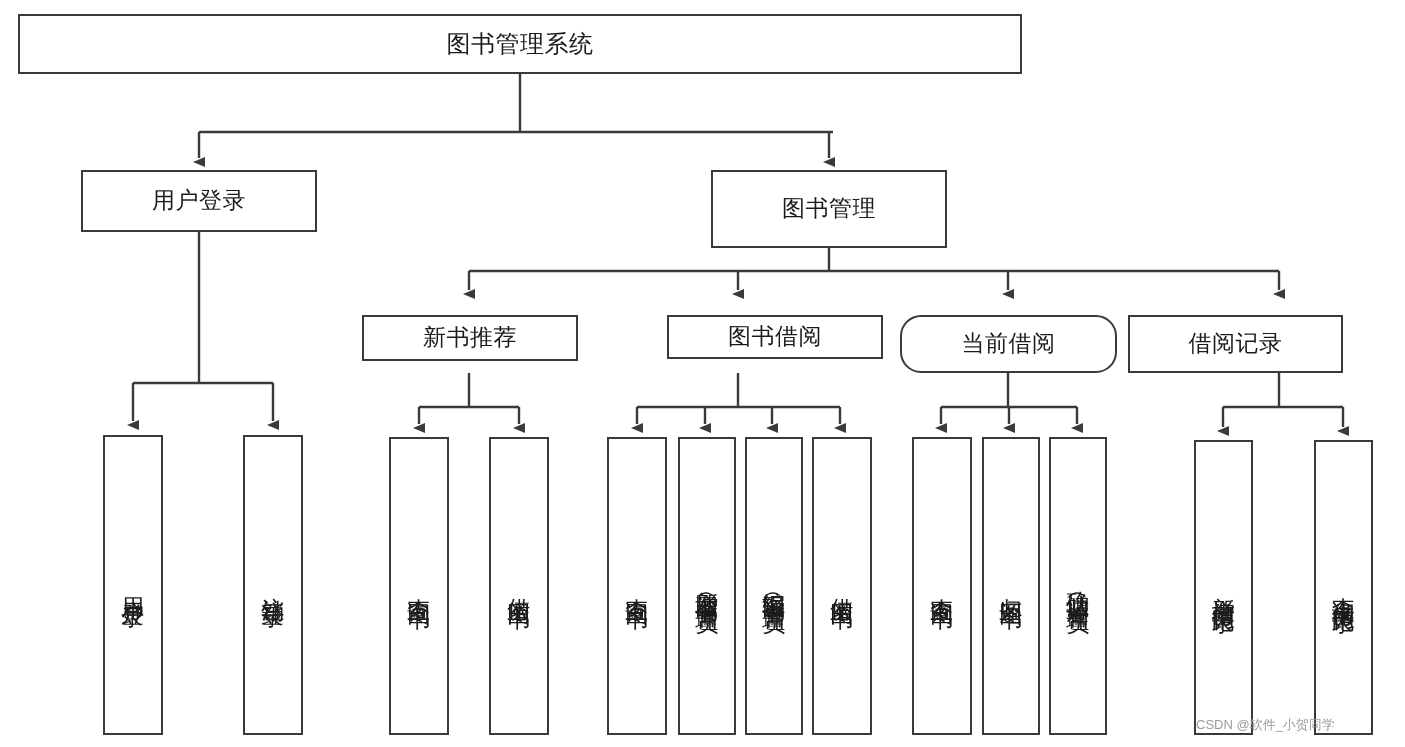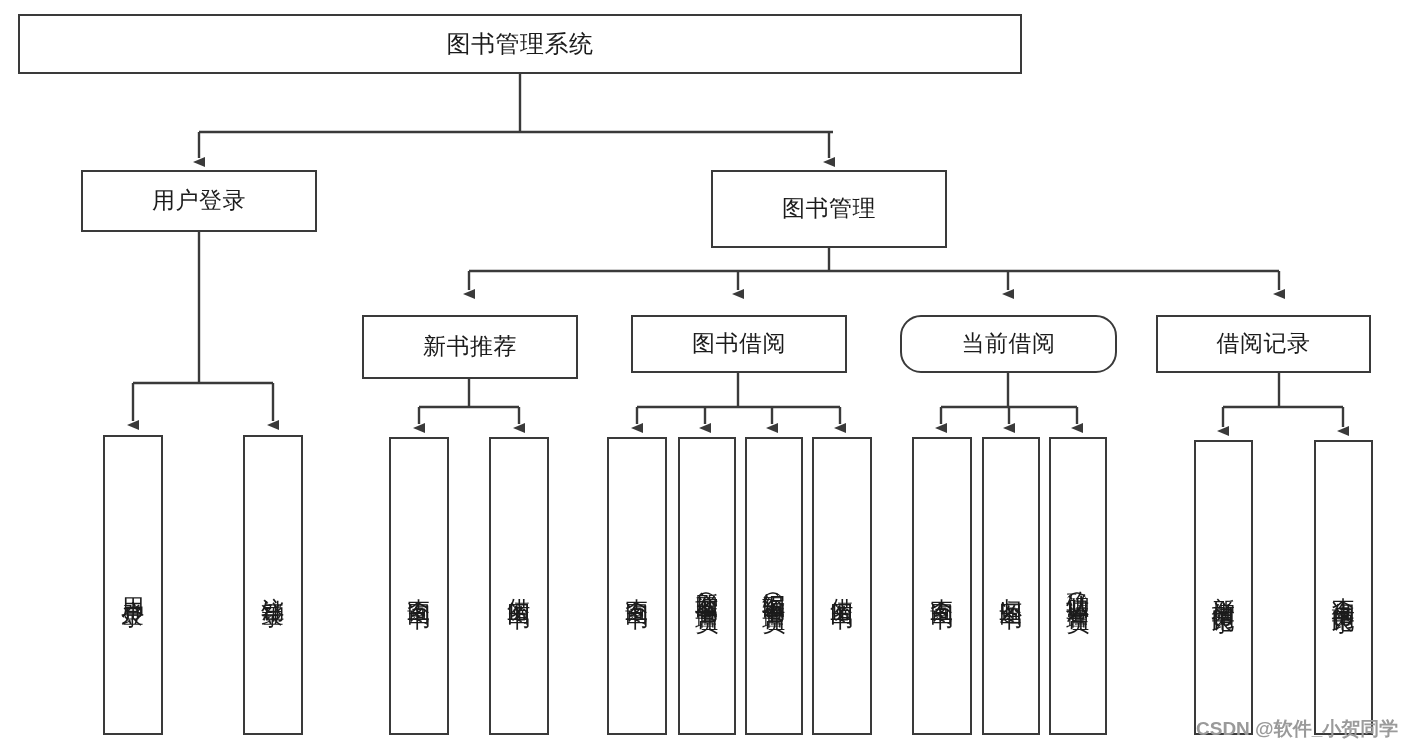--- a/index.html
+++ b/index.html
@@ -61,26 +61,25 @@
     writing-mode: vertical-rl;
     text-orientation: upright;
     font-size: 23px;
     line-height: 1.15;
     letter-spacing: 3px;
   }
   .watermark {
     position: absolute;
     left: 1196px;
     top: 716px;
-    font-size: 19px;
+    font-size: 13px;
     color: #9a9a9a;
     white-space: nowrap;
     z-index: 5;
     font-family: "Liberation Sans", "DejaVu Sans", sans-serif;
-    font-weight: bold;
   }
 </style>
 </head>
 <body>
 
 <div id="canvas">
 
   <svg id="wires" viewBox="0 0 1405 747" xmlns="http://www.w3.org/2000/svg">
     <defs>
       <marker id="arrow" markerWidth="10" markerHeight="12" refX="1" refY="6" orient="auto" markerUnits="userSpaceOnUse">
@@ -136,33 +135,33 @@
   </div>
 
   <div class="node horiz" style="left:81px; top:170px; width:236px; height:62px;">
     <span class="label">用户登录</span>
   </div>
 
   <div class="node horiz" style="left:711px; top:170px; width:236px; height:78px;">
     <span class="label">图书管理</span>
   </div>
 
-  <div class="node horiz" style="left:362px; top:315px; width:216px; height:64px;">
+  <div class="node horiz" style="left:362px; top:315px; width:216px; height:46px;">
     <span class="label">新书推荐</span>
   </div>
 
-  <div class="node horiz" style="left:631px; top:315px; width:216px; height:58px;">
+  <div class="node horiz" style="left:667px; top:315px; width:216px; height:44px;">
     <span class="label">图书借阅</span>
   </div>
 
   <div class="node horiz" style="left:900px; top:315px; width:217px; height:58px;border-radius:21px;">
     <span class="label">当前借阅</span>
   </div>
 
-  <div class="node horiz" style="left:1156px; top:315px; width:215px; height:58px;">
+  <div class="node horiz" style="left:1128px; top:315px; width:215px; height:58px;">
     <span class="label">借阅记录</span>
   </div>
 
   <div class="node vert" style="left:103px; top:435px; width:60px; height:300px;">
     <span class="label">用户登录</span>
   </div>
 
   <div class="node vert" style="left:243px; top:435px; width:60px; height:300px;">
     <span class="label">注销登录</span>
   </div>

